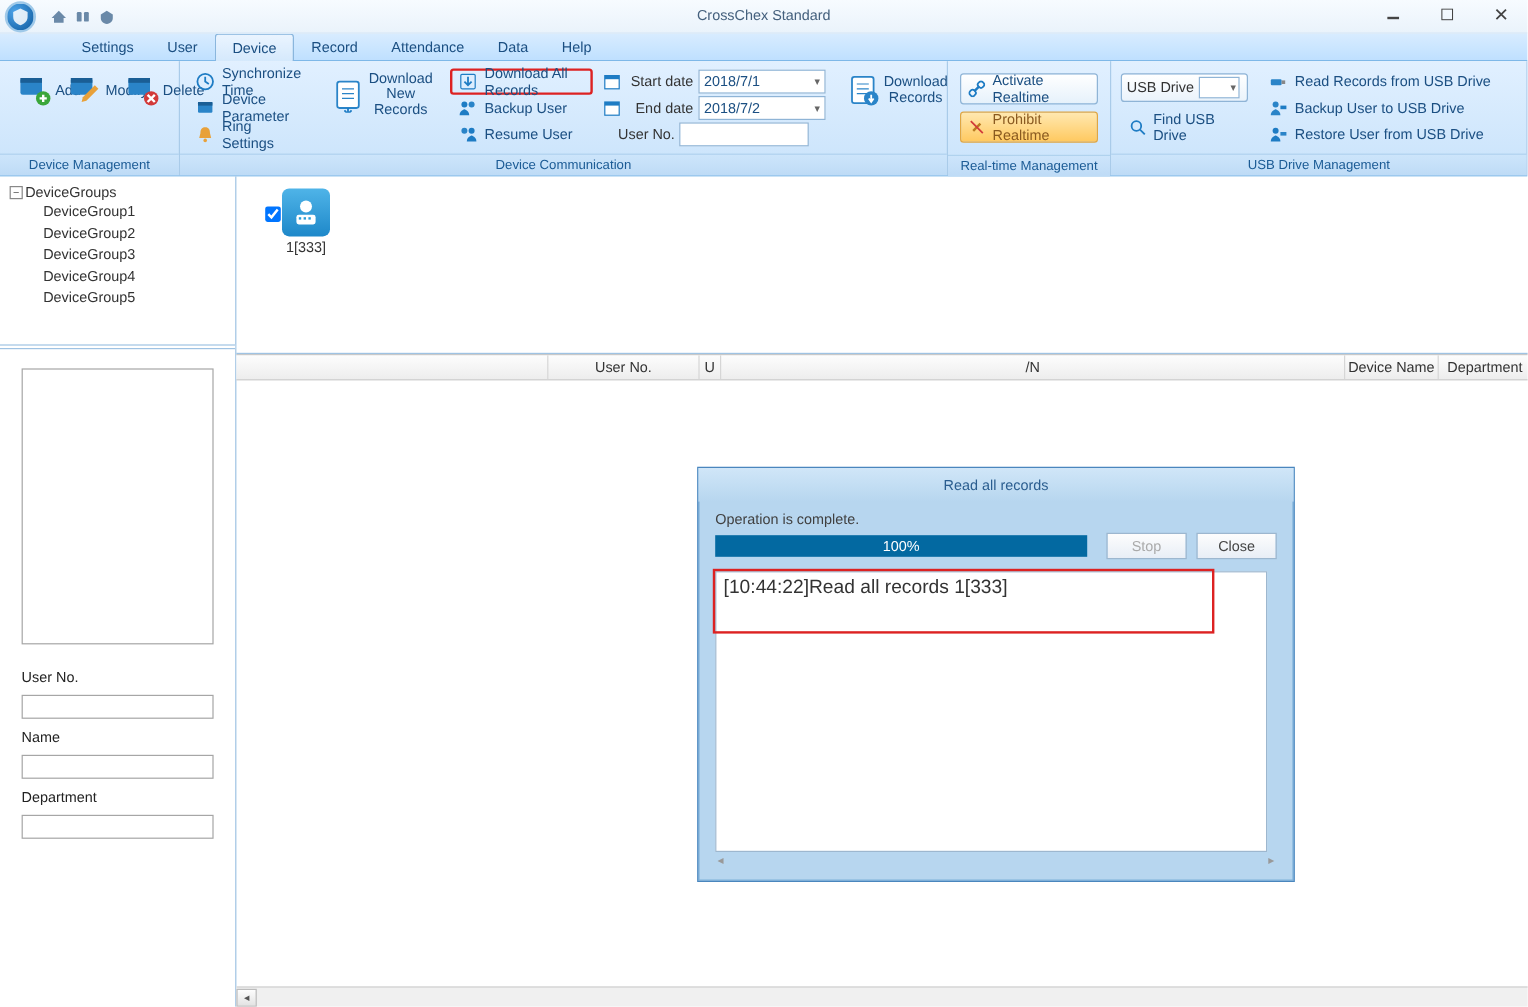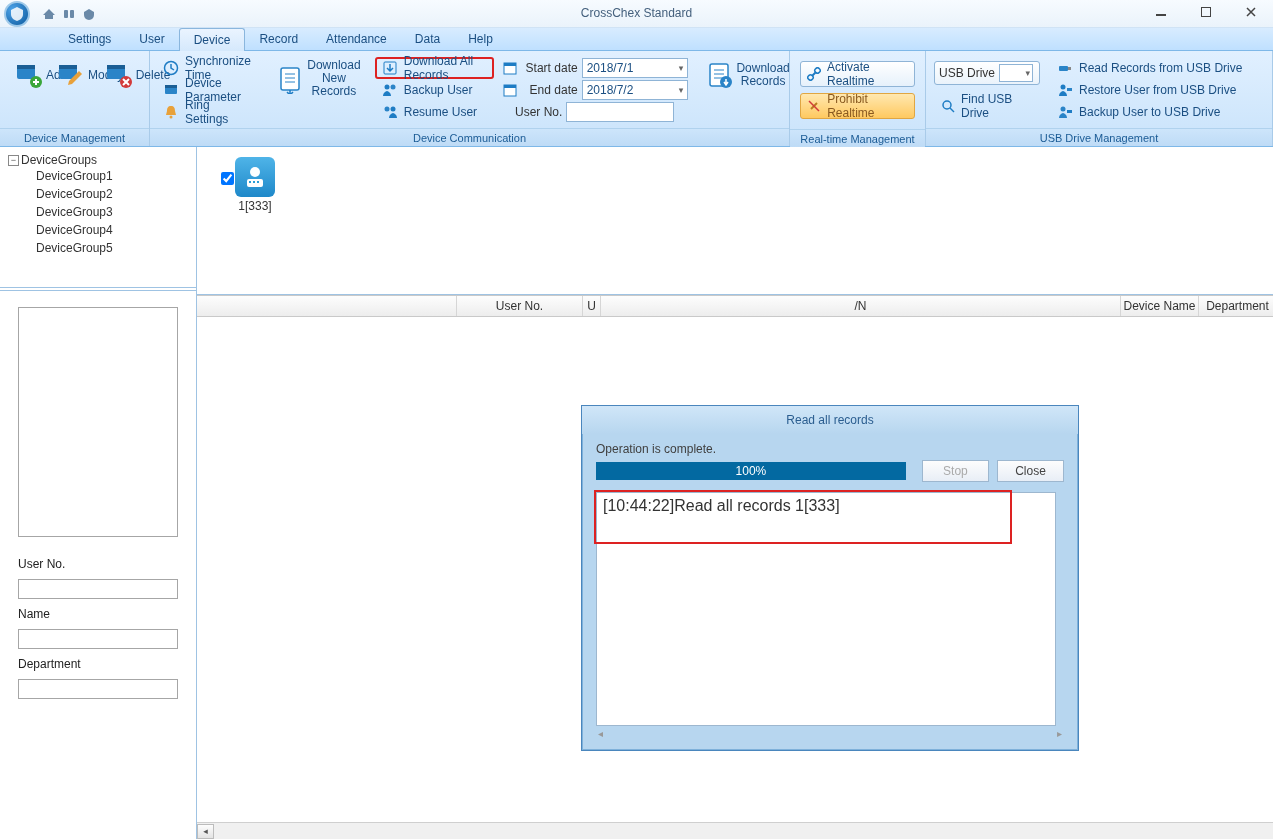--- a/index.html
+++ b/index.html
@@ -56,21 +56,21 @@
   .devicelist{height:148px;padding:10px 18px;border-bottom:1px solid #9fc3e3}
   .dev-item{display:inline-flex;flex-direction:column;align-items:center;gap:2px;position:relative}
   .dev-item .chk{position:absolute;left:-18px;top:12px}
   .dev-icon{width:40px;height:40px;border-radius:6px;background:linear-gradient(#4fb4e8,#1e88c9);display:flex;align-items:center;justify-content:center}
   .colhdr{height:22px;background:linear-gradient(#fdfdfd,#ededed);border-top:1px solid #c9c9c9;border-bottom:1px solid #c9c9c9;display:flex;overflow:hidden}
   .colhdr .cell{border-right:1px solid #d6d6d6;height:100%;display:flex;align-items:center;justify-content:center;font-size:12px;color:#333;flex:0 0 auto}
   .hscroll{position:absolute;left:0;right:0;bottom:0;height:17px;background:#f0f0f0;border-top:1px solid #cfcfcf;display:flex;align-items:center}
   .hscroll .arrow{width:17px;height:15px;background:linear-gradient(#fdfdfd,#e3e3e3);border:1px solid #bcbcbc;display:flex;align-items:center;justify-content:center;font-size:9px;color:#555}
   .hscroll .track{flex:1;height:15px}
   
-  .modal{position:absolute;left:384px;top:258px;width:498px;height:346px;background:#b7d6ef;border:1px solid #4a86bd;box-shadow:0 0 0 1px #7fb1da inset}
+  .modal{position:absolute;left:384px;top:242px;width:498px;height:346px;background:#b7d6ef;border:1px solid #4a86bd;box-shadow:0 0 0 1px #7fb1da inset}
   .modal-title{height:28px;display:flex;align-items:center;justify-content:center;color:#2a5d8f;background:linear-gradient(#d0e6f8,#b7d6ef)}
   .modal-body{padding:8px 14px 12px}
   .op-status{color:#404040;font-size:12px;margin-bottom:4px}
   .progressbar{height:18px;width:324px;background:#0369a1;border:0;display:flex;align-items:center;justify-content:center;color:#fff;font-size:12px}
   .modal-row{display:flex;gap:8px;align-items:center;margin-bottom:10px}
   .modal-row .spacer{flex:1}
   .mbtn{width:70px;height:22px;border:1px solid #9db7cf;background:linear-gradient(#fdfdfd,#e8eef6);display:flex;align-items:center;justify-content:center;font-size:12px;color:#444}
   .mbtn.disabled{color:#aaa}
   .logbox{width:460px;height:234px;border:1px solid #9db7cf;background:#fff;padding:4px 6px;font-size:16px;color:#333;overflow:auto;position:relative}
   .logbox-hscroll{display:flex;justify-content:space-between;height:14px;align-items:center;color:#999;font-size:10px;padding:0 2px}
@@ -359,36 +359,36 @@
               <svg width="16" height="16" viewBox="0 0 16 16">
                 <rect x="2" y="6" width="9" height="5" rx="1" fill="#2a84c8"></rect>
                 <rect x="11" y="7" width="3" height="3" fill="#888"></rect>
               </svg>
             </span>
           <span>Read Records from USB Drive</span>
         </div>
         <div class="smallbtn">
           <span class="ico16">
               <svg width="16" height="16" viewBox="0 0 16 16">
+                <circle cx="6" cy="5" r="2.5" fill="#2a84c8"></circle>
+                <path d="M2 14 C2 10 6 9 6 9 C6 9 10 10 10 14" fill="#2a84c8"></path>
+                <rect x="10" y="6" width="5" height="3" fill="#1e7cc4"></rect>
+              </svg>
+            </span>
+          <span>Backup User to USB Drive</span>
+        </div>
+        <div class="smallbtn">
+          <span class="ico16">
+              <svg width="16" height="16" viewBox="0 0 16 16">
                 <circle cx="6" cy="5" r="2.5" fill="#1e7cc4"></circle>
                 <path d="M2 14 C2 10 6 9 6 9 C6 9 10 10 10 14" fill="#1e7cc4"></path>
                 <rect x="10" y="6" width="5" height="3" fill="#2a84c8"></rect>
               </svg>
             </span>
           <span>Restore User from USB Drive</span>
-        </div>
-        <div class="smallbtn">
-          <span class="ico16">
-              <svg width="16" height="16" viewBox="0 0 16 16">
-                <circle cx="6" cy="5" r="2.5" fill="#2a84c8"></circle>
-                <path d="M2 14 C2 10 6 9 6 9 C6 9 10 10 10 14" fill="#2a84c8"></path>
-                <rect x="10" y="6" width="5" height="3" fill="#1e7cc4"></rect>
-              </svg>
-            </span>
-          <span>Backup User to USB Drive</span>
         </div>
       </div>
     </div>
     <div class="rgroup-title">USB Drive Management</div>
   </div>
 </div>
 
 <div class="workspace">
 
   <div class="treepane">

